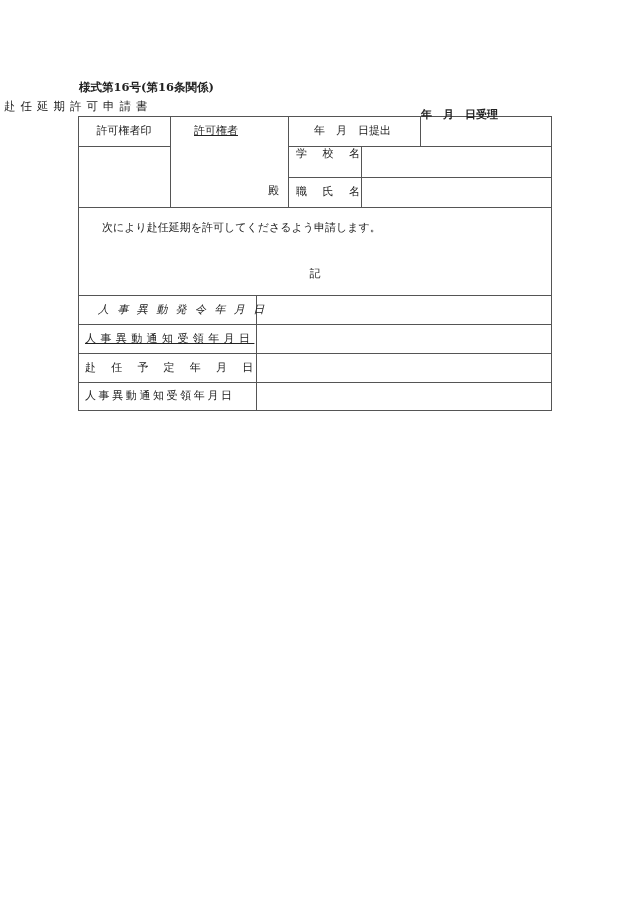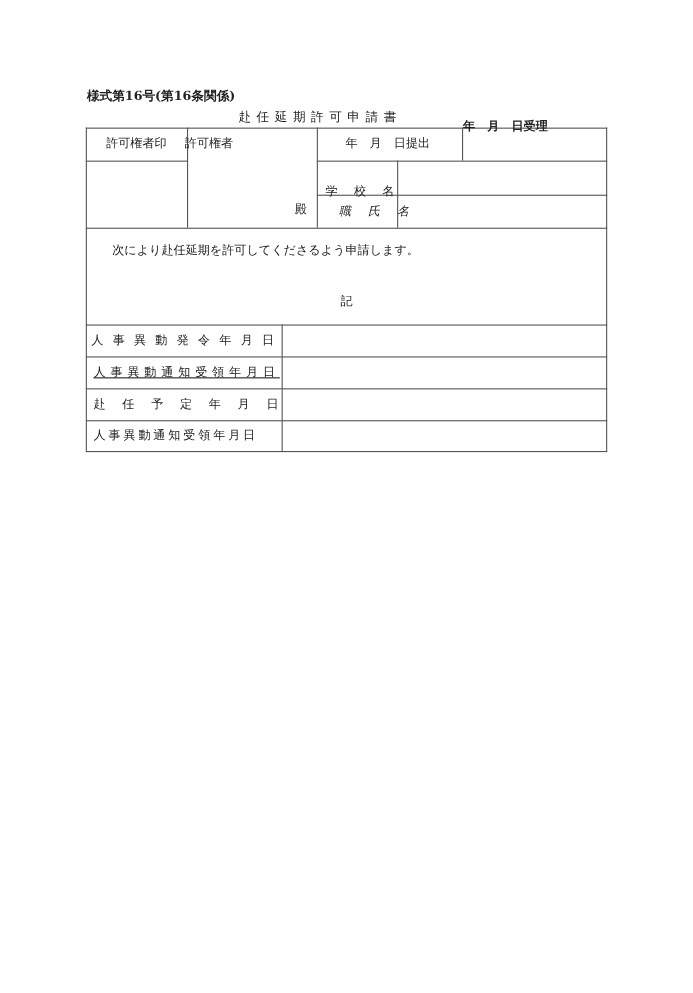--- a/index.html
+++ b/index.html
@@ -1,20 +1,20 @@
 <!DOCTYPE html>
 <html><head>
   <meta charset="utf-8">
   <style>
     html, body { margin: 0; padding: 0; background: #ffffff; }
     body { width: 630px; height: 903px; position: relative; overflow: hidden;
       font-family: "DejaVu Serif", "Liberation Serif", serif; color: #222; font-size: 11px; }
     .abs { position: absolute; }
     .form-number { left: 79px; top: 80px; font-size: 11.5px; letter-spacing: 0px; font-weight: bold; }
-    .form-title { left: 0; width: 578px; top: 99px; text-align: center; font-size: 11.5px; letter-spacing: 5px; padding-left: 4px; box-sizing: border-box; }
+    .form-title { left: 0; width: 578px; top: 99px; text-align: left; font-size: 11.5px; letter-spacing: 5px; padding-left: 4px; box-sizing: border-box; }
     .line { position: absolute; background: #555; }
     .cell-text { position: absolute; font-size: 11px; white-space: nowrap; line-height: 14px; }
     .spaced { letter-spacing: 6px; }
     .field { position: absolute; }
   </style>
 </head>
 <body>
 
 <div class="abs form-number">様式第16号(第16条関係)</div>
 <div class="abs form-title">赴任延期許可申請書</div>
@@ -32,44 +32,44 @@
   <div class="line" style="left:361px;top:146px;width:1px;height:61px;"></div>
 
   <div class="line" style="left:78px;top:146px;width:93px;height:1px;"></div>
   <div class="line" style="left:288px;top:146px;width:264px;height:1px;"></div>
   <div class="line" style="left:288px;top:177px;width:264px;height:1px;"></div>
   <div class="line" style="left:78px;top:207px;width:474px;height:1px;"></div>
 
   <div class="cell-text" style="left:78px;width:92px;text-align:center;top:124px;">許可権者印</div>
   <div class="field" style="left:79px;top:147px;width:91px;height:60px;"></div>
 
-  <div class="cell-text" style="left:168px;top:124px;">許可権者</div>
+  <div class="cell-text" style="left:194px;top:124px;text-decoration:underline;">許可権者</div>
   <div class="field" style="left:171px;top:140px;width:100px;height:42px;"></div>
   <div class="cell-text" style="left:268px;top:184px;">殿</div>
 
   <div class="cell-text" style="left:289px;width:127px;text-align:center;top:124px;">年　月　日提出</div>
   <div class="cell-text" style="left:421px;width:126px;text-align:left;top:108px;font-weight:bold;">年　月　日受理</div>
 
-  <div class="cell-text spaced" style="left:296px;top:167px;font-family:Liberation Serif, serif;">学 校 名</div>
+  <div class="cell-text spaced" style="left:296px;top:147px;">学 校 名</div>
   <div class="field cell-text" style="left:366px;top:155px;width:180px;height:16px;"></div>
 
-  <div class="cell-text spaced" style="left:308px;top:185px;font-style:italic;">職 氏 名</div>
+  <div class="cell-text spaced" style="left:296px;top:185px;">職 氏 名</div>
   <div class="field cell-text" style="left:366px;top:185px;width:180px;height:16px;"></div>
 
   <div class="cell-text" style="left:102px;top:221px;">次により赴任延期を許可してくださるよう申請します。</div>
   <div class="cell-text" style="left:0;width:630px;text-align:center;top:267px;">記</div>
 
   <div class="line" style="left:78px;top:295px;width:474px;height:1px;"></div>
   <div class="line" style="left:78px;top:324px;width:474px;height:1px;"></div>
   <div class="line" style="left:78px;top:353px;width:474px;height:1px;"></div>
   <div class="line" style="left:78px;top:382px;width:474px;height:1px;"></div>
   <div class="line" style="left:256px;top:295px;width:1px;height:116px;"></div>
 
   <div>
-    <div class="cell-text" style="left:83px;top:303px;letter-spacing:8.4px;">人事異動発令年月日</div>
+    <div class="cell-text" style="left:98px;top:303px;letter-spacing:8.4px;font-style:italic;">人事異動発令年月日</div>
     <div class="field cell-text" style="left:262px;top:303px;width:284px;height:16px;"></div>
   </div>
   <div>
     <div class="cell-text" style="left:85px;top:332px;letter-spacing:4.4px;text-decoration:underline;">人事異動通知受領年月日</div>
     <div class="field cell-text" style="left:262px;top:332px;width:284px;height:16px;"></div>
   </div>
   <div>
     <div class="cell-text" style="left:85px;top:361px;letter-spacing:15.2px;">赴任予定年月日</div>
     <div class="field cell-text" style="left:262px;top:361px;width:284px;height:16px;"></div>
   </div>

